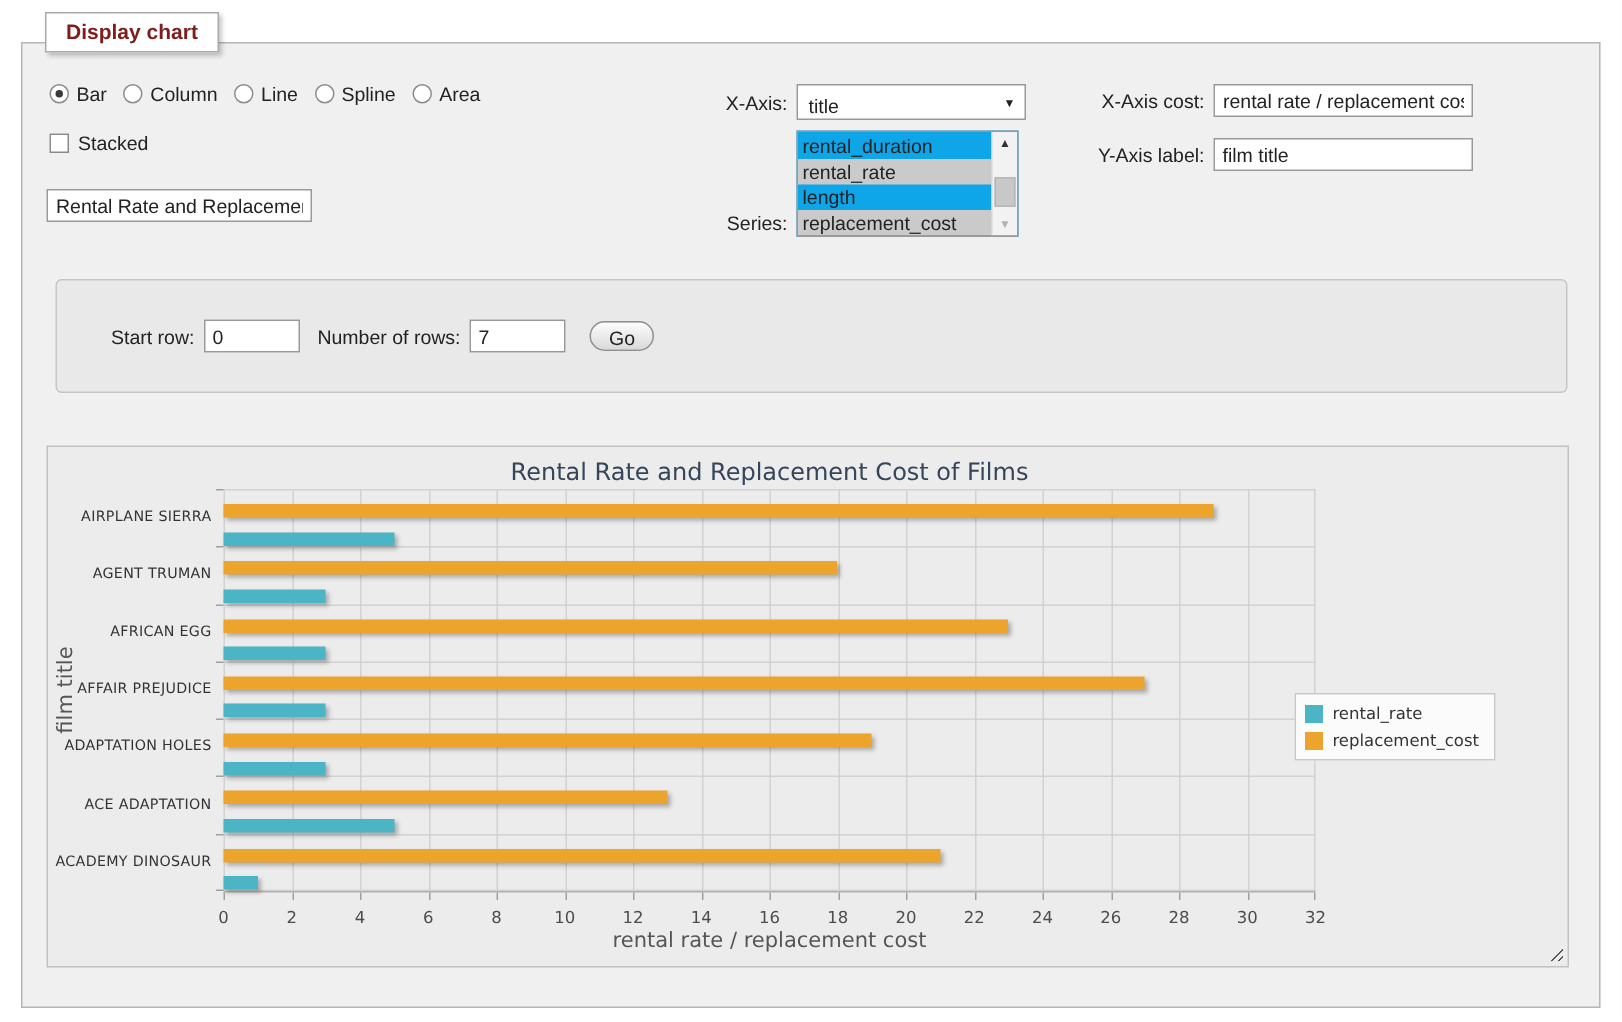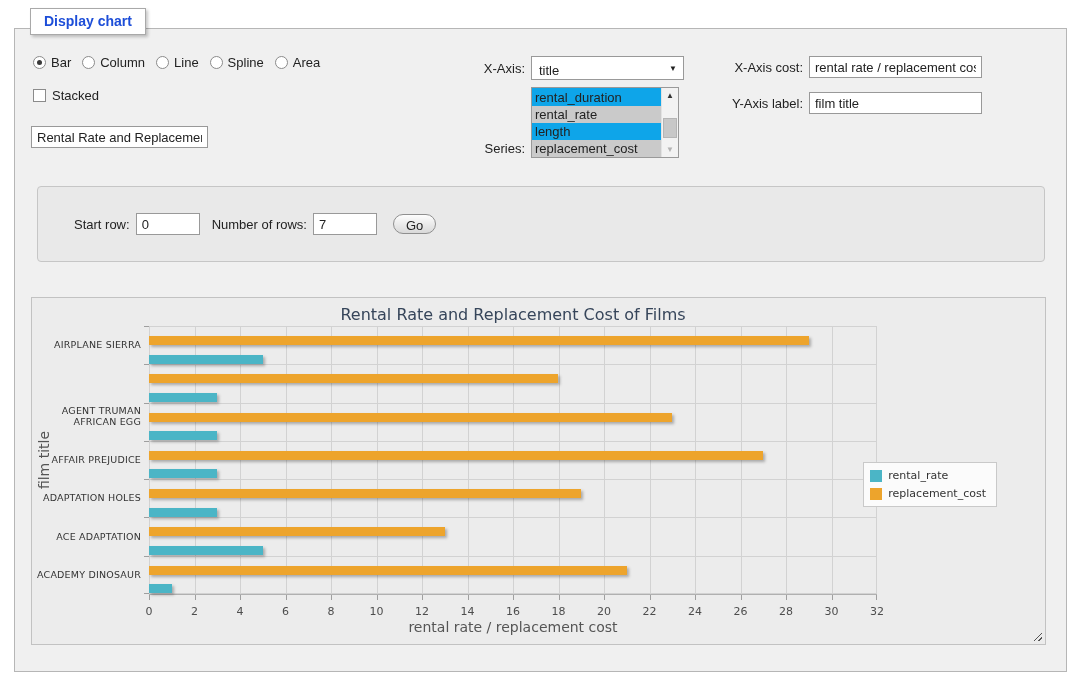--- a/index.html
+++ b/index.html
@@ -1,21 +1,21 @@
 <!DOCTYPE html>
 <html><head>
 <meta charset="utf-8">
 <style>
   * { margin:0; padding:0; box-sizing:border-box; }
   html,body { width:1081px; height:681px; background:#ffffff; font-family:"Liberation Sans", sans-serif; font-size:13px; color:#222; }
   .wrap { position:relative; width:1081px; height:681px; overflow:hidden; }
 
   
   .fieldset { position:absolute; left:14px; top:28px; width:1053px; height:644px; background:#f0f0f0; border:1px solid #b6b6b6; }
-  .legend-box { position:absolute; left:15px; top:-21px; background:#ffffff; border:1px solid #a9a9a9; box-shadow:2px 2px 3px rgba(0,0,0,0.22); padding:4px 13px 5px 13px; font-weight:bold; font-size:14px; color:#1d4ed8; }
+  .legend-box { position:absolute; left:15px; top:-21px; background:#ffffff; border:1px solid #a9a9a9; box-shadow:2px 2px 3px rgba(0,0,0,0.22); padding:4px 13px 5px 13px; font-weight:bold; font-size:14px; color:#7f1d1d; }
 
   
   .radio-group { position:absolute; left:18px; top:26px; display:flex; gap:11px; }
   .radio-item { display:inline-flex; align-items:center; gap:5px; cursor:default; }
   .radio { width:13px; height:13px; border:1px solid #8b8b8b; border-radius:50%; background:#fff; position:relative; }
   .radio.checked::after { content:""; position:absolute; inset:3px; background:#3a3a3a; border-radius:50%; }
 
   .stacked-row { position:absolute; left:18px; top:59px; display:flex; align-items:center; gap:6px; }
   .checkbox { width:13px; height:13px; border:1px solid #8b8b8b; background:#fff; }
 
@@ -221,21 +221,21 @@
           <div class="hgrid" style="top: 191px;"></div>
           <div class="ytick" style="top: 191px;"></div>
           <div class="hgrid" style="top: 230px;"></div>
           <div class="ytick" style="top: 230px;"></div>
           <div class="hgrid" style="top: 267px;"></div>
           <div class="ytick" style="top: 267px;"></div>
           <div class="x-axis-line"></div>
           <div class="ylab" style="top: 13.1429px;">AIRPLANE SIERRA</div>
           <div class="bar" style="top: 28.5px; width: 113.522px; background: rgb(75, 181, 198); left: 0px;"></div>
           <div class="bar" style="top: 10px; width: 659.522px; background: rgb(237, 164, 44); left: 0px;"></div>
-          <div class="ylab" style="top: 51.4286px; margin-top: 28px;">AGENT TRUMAN</div>
+          <div class="ylab" style="top: 51.4286px;">AGENT TRUMAN</div>
           <div class="bar" style="top: 66.7857px; width: 68.0225px; background: rgb(75, 181, 198); left: 0px;"></div>
           <div class="bar" style="top: 48.2857px; width: 409.272px; background: rgb(237, 164, 44); left: 0px;"></div>
           <div class="ylab" style="top: 89.7143px;">AFRICAN EGG</div>
           <div class="bar" style="top: 105.071px; width: 68.0225px; background: rgb(75, 181, 198); left: 0px;"></div>
           <div class="bar" style="top: 86.5714px; width: 523.022px; background: rgb(237, 164, 44); left: 0px;"></div>
           <div class="ylab" style="top: 128px;">AFFAIR PREJUDICE</div>
           <div class="bar" style="top: 143.357px; width: 68.0225px; background: rgb(75, 181, 198); left: 0px;"></div>
           <div class="bar" style="top: 124.857px; width: 614.022px; background: rgb(237, 164, 44); left: 0px;"></div>
           <div class="ylab" style="top: 166.286px;">ADAPTATION HOLES</div>
           <div class="bar" style="top: 181.643px; width: 68.0225px; background: rgb(75, 181, 198); left: 0px;"></div>

